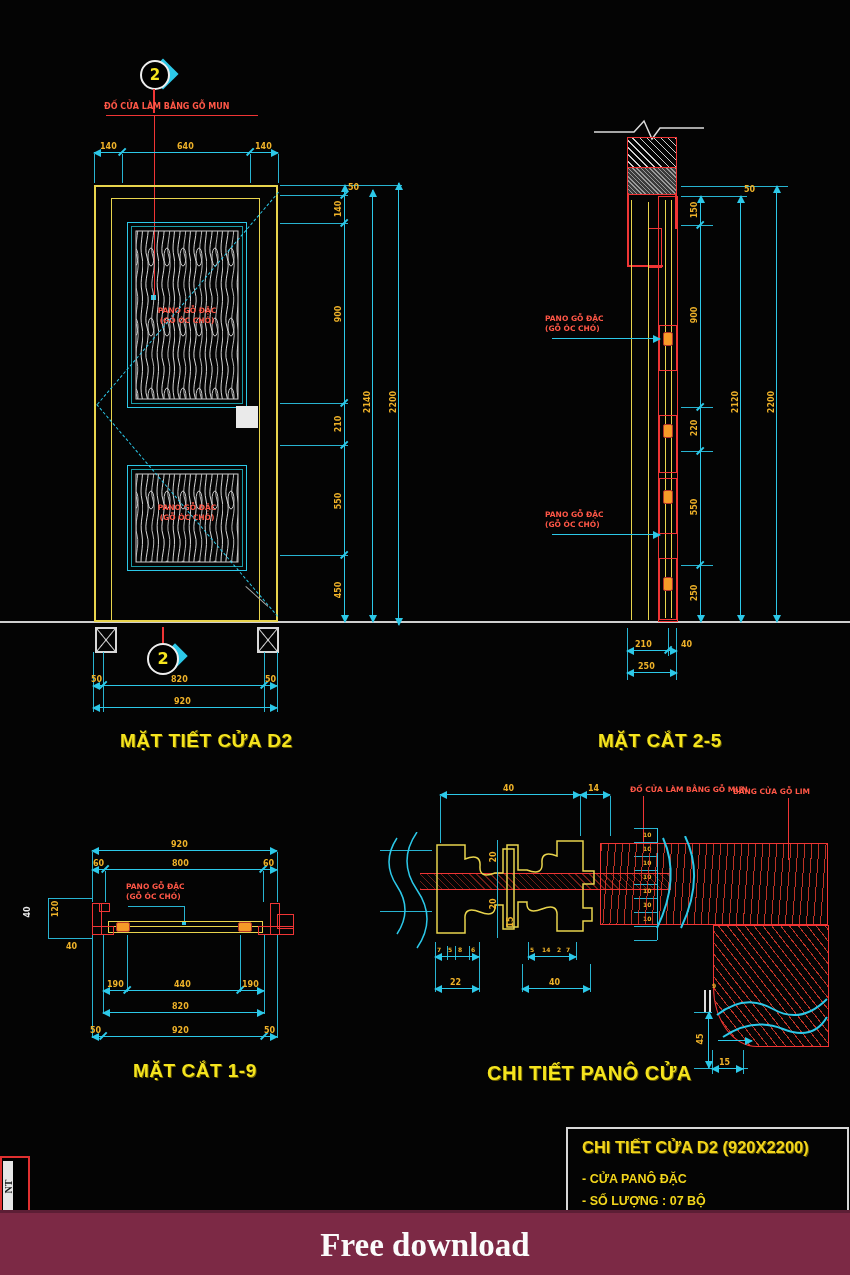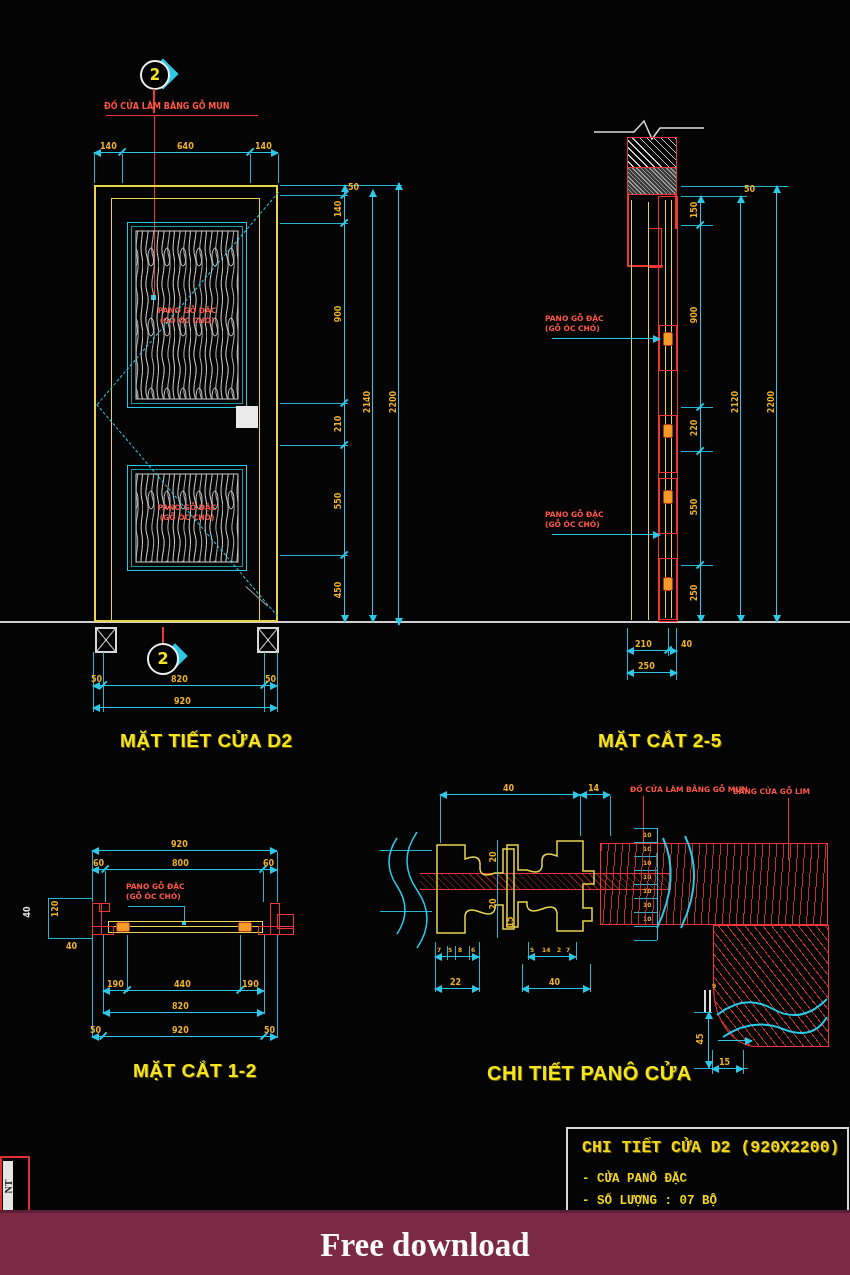--- a/index.html
+++ b/index.html
@@ -44,21 +44,21 @@
   .dashl{position:absolute;height:0;border-top:1px dashed var(--cy);transform-origin:0 0;}
   .hatch1{background:repeating-linear-gradient(45deg, transparent 0 4px, #cfcfcf 4px 5px);}
   .hatch2{background:repeating-linear-gradient(45deg, #9a9a9a 0 1px, #3b3b3b 1px 3px);}
   .grainA{background:repeating-linear-gradient(94deg, rgba(235,62,45,.8) 0 1px, transparent 1px 7px);}
   .grainB{background:repeating-linear-gradient(52deg, rgba(235,62,45,.8) 0 1px, transparent 1px 7px);}
   .rhatch{background:repeating-linear-gradient(45deg, rgba(240,60,45,.45) 0 1px, transparent 1px 5px);}
   .banner{position:absolute;left:0;width:850px;background:var(--mar);text-align:center;
           font-family:"Liberation Serif",serif;font-weight:bold;color:#fbfbfb;}
   .banner.top{top:0;height:58px;line-height:56px;font-size:33px;border-bottom:3px solid #5c1e35;}
   .banner.bot{top:1210px;height:65px;line-height:64px;font-size:33px;border-top:3px solid #5c1e35;}
-  .tb-txt{position:absolute;font-weight:bold;color:#f2d51c;font-family:Liberation Mono, monospace;white-space:nowrap;}
+  .tb-txt{position:absolute;font-weight:bold;color:#f2d51c;font-family:Liberation Sans, sans-serif;white-space:nowrap;}
 </style>
 </head>
 <body>
 
 <div id="canvas">
 
   <svg width="0" height="0" style="position:absolute">
     <defs>
       <pattern id="pw" width="16" height="70" patternUnits="userSpaceOnUse">
         <path d="M4,0 C8,12 0,24 4,35 C8,47 0,58 4,70" stroke="#d8d8d8" fill="none" stroke-width="1"></path>
@@ -291,21 +291,21 @@
     <div class="lb" style="left:174px;top:981px;">440</div>
     <div class="lb" style="left:242px;top:981px;">190</div>
     <div class="dh a" style="left:103px;top:1012px;width:161px;"></div>
     <div class="lb" style="left:172px;top:1003px;">820</div>
     <div class="dh a" style="left:92px;top:1036px;width:185px;"></div>
     <div class="tk" style="left:98px;top:1035px;"></div>
     <div class="tk" style="left:259px;top:1035px;"></div>
     <div class="lb" style="left:90px;top:1027px;">50</div>
     <div class="lb" style="left:172px;top:1027px;">920</div>
     <div class="lb" style="left:264px;top:1027px;">50</div>
-    <div class="ttl" style="left:133px;top:1060px;">MẶT CẮT 1-2</div>
+    <div class="ttl" style="left:133px;top:1060px;">MẶT CẮT 1-9</div>
   </div>
 
   <div class="grp">
     <svg class="abs" style="left:385px;top:832px;" width="48" height="118">
       <path d="M32,0 q-20,29 0,58 q20,29 0,58" stroke="#2cc8e8" stroke-width="1.5" fill="none"></path>
       <path d="M12,6 q-16,24 0,48 q16,24 0,48" stroke="#2cc8e8" stroke-width="1.5" fill="none"></path>
     </svg>
     <div class="xh" style="left:380px;top:850px;width:52px;"></div>
     <div class="xh" style="left:380px;top:911px;width:52px;"></div>
 

